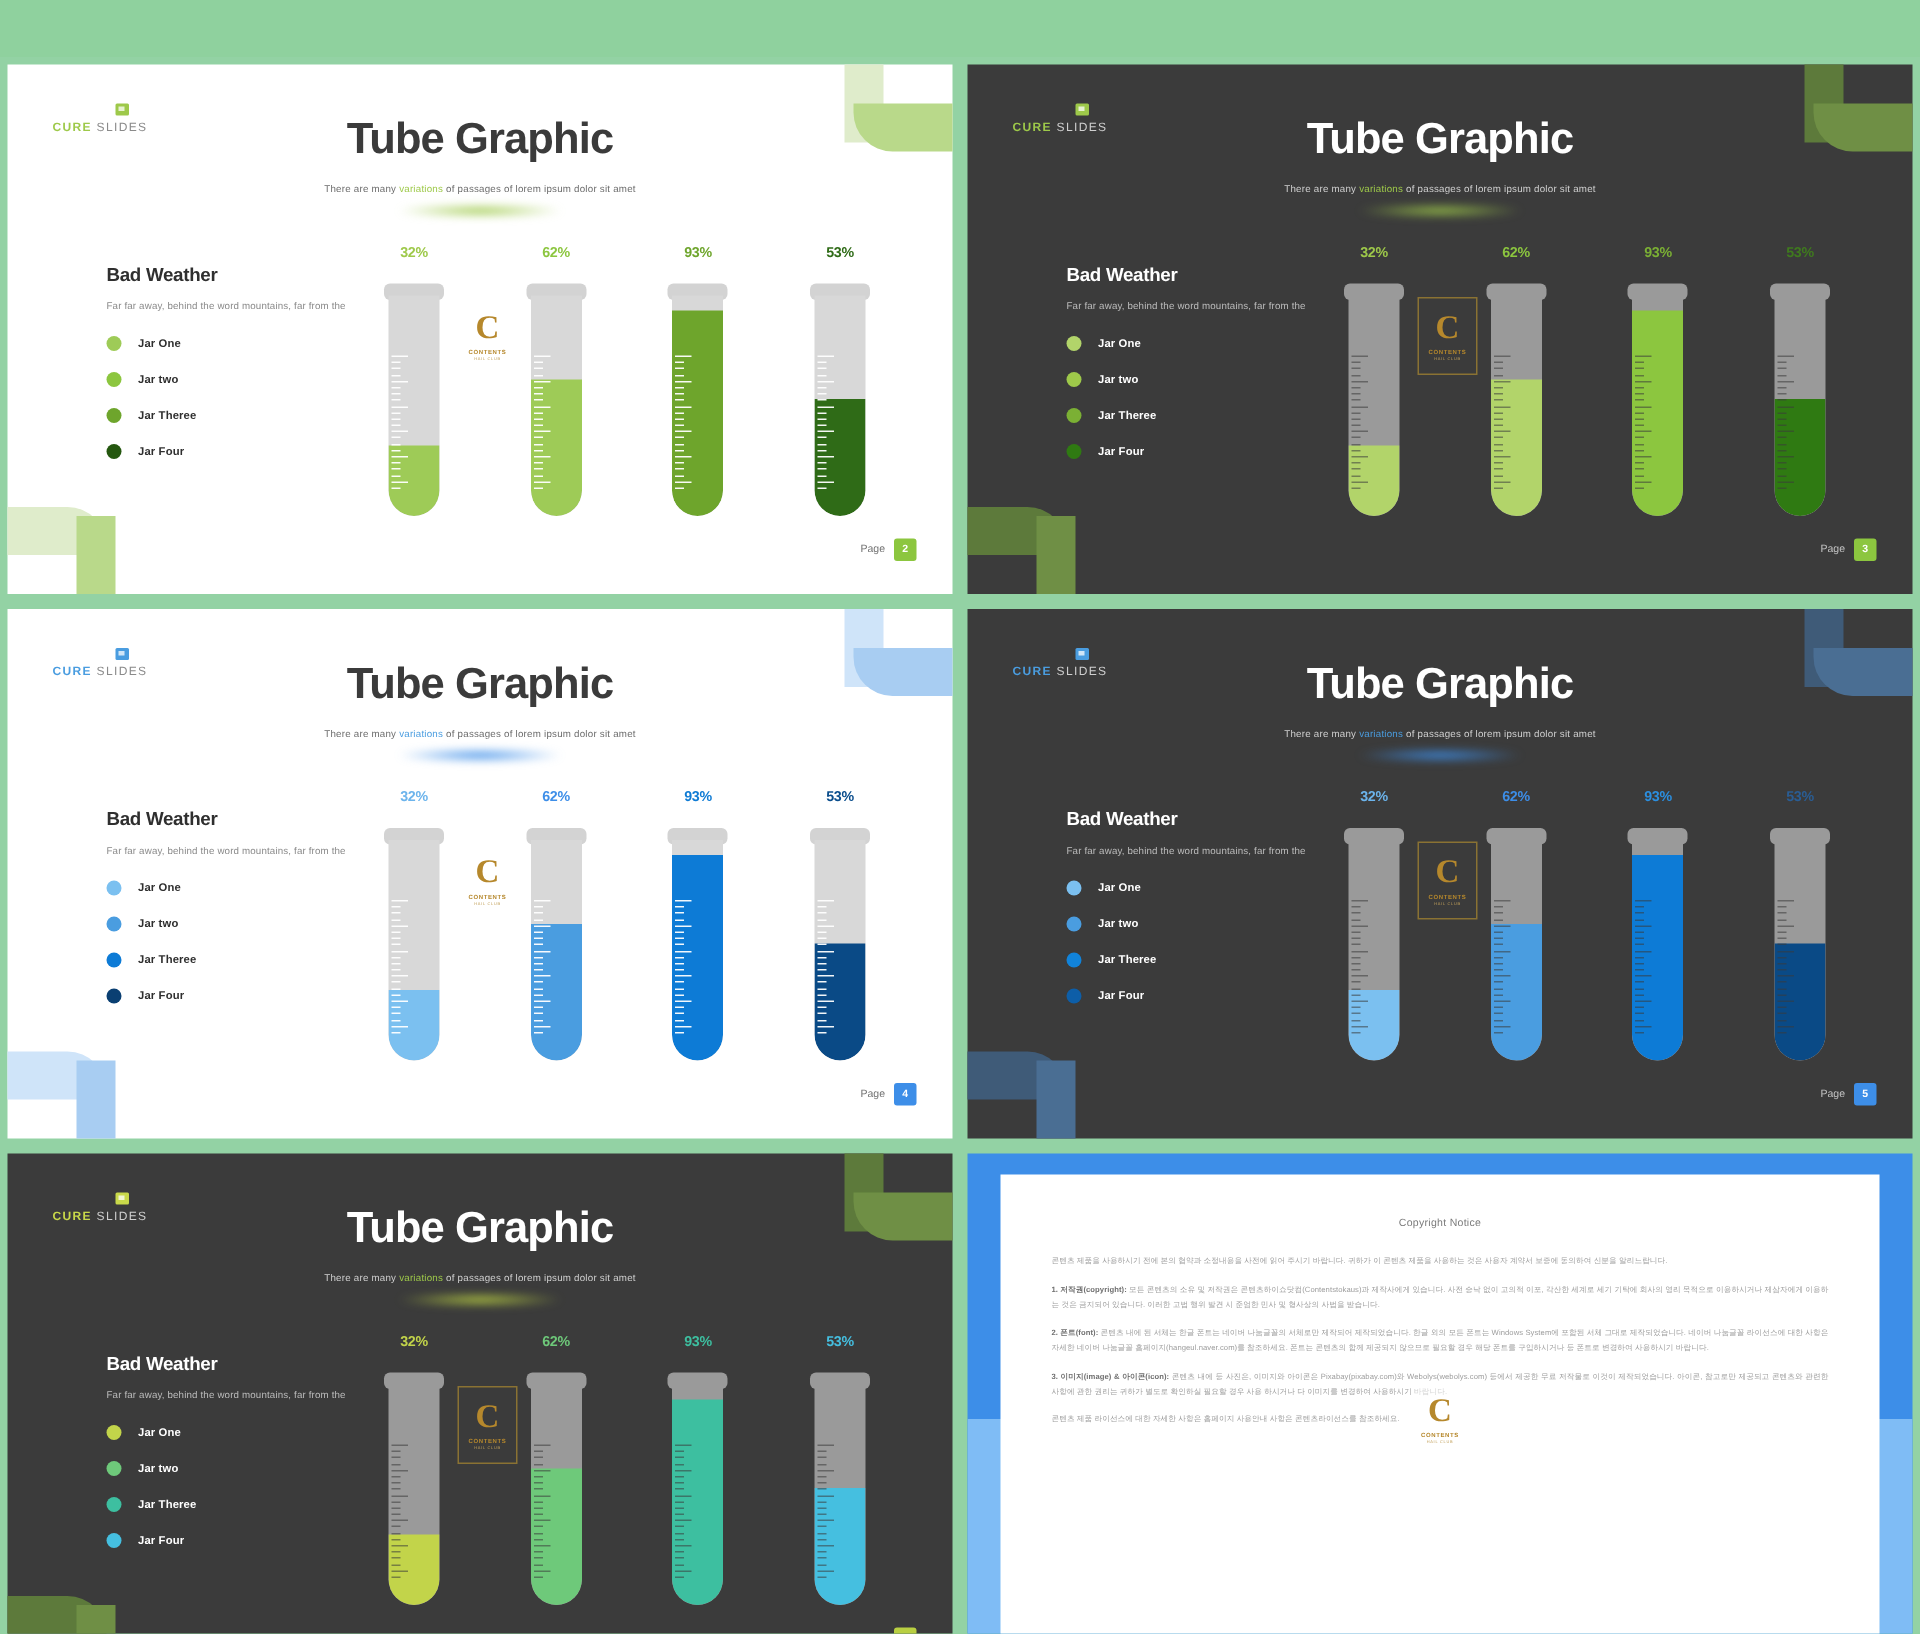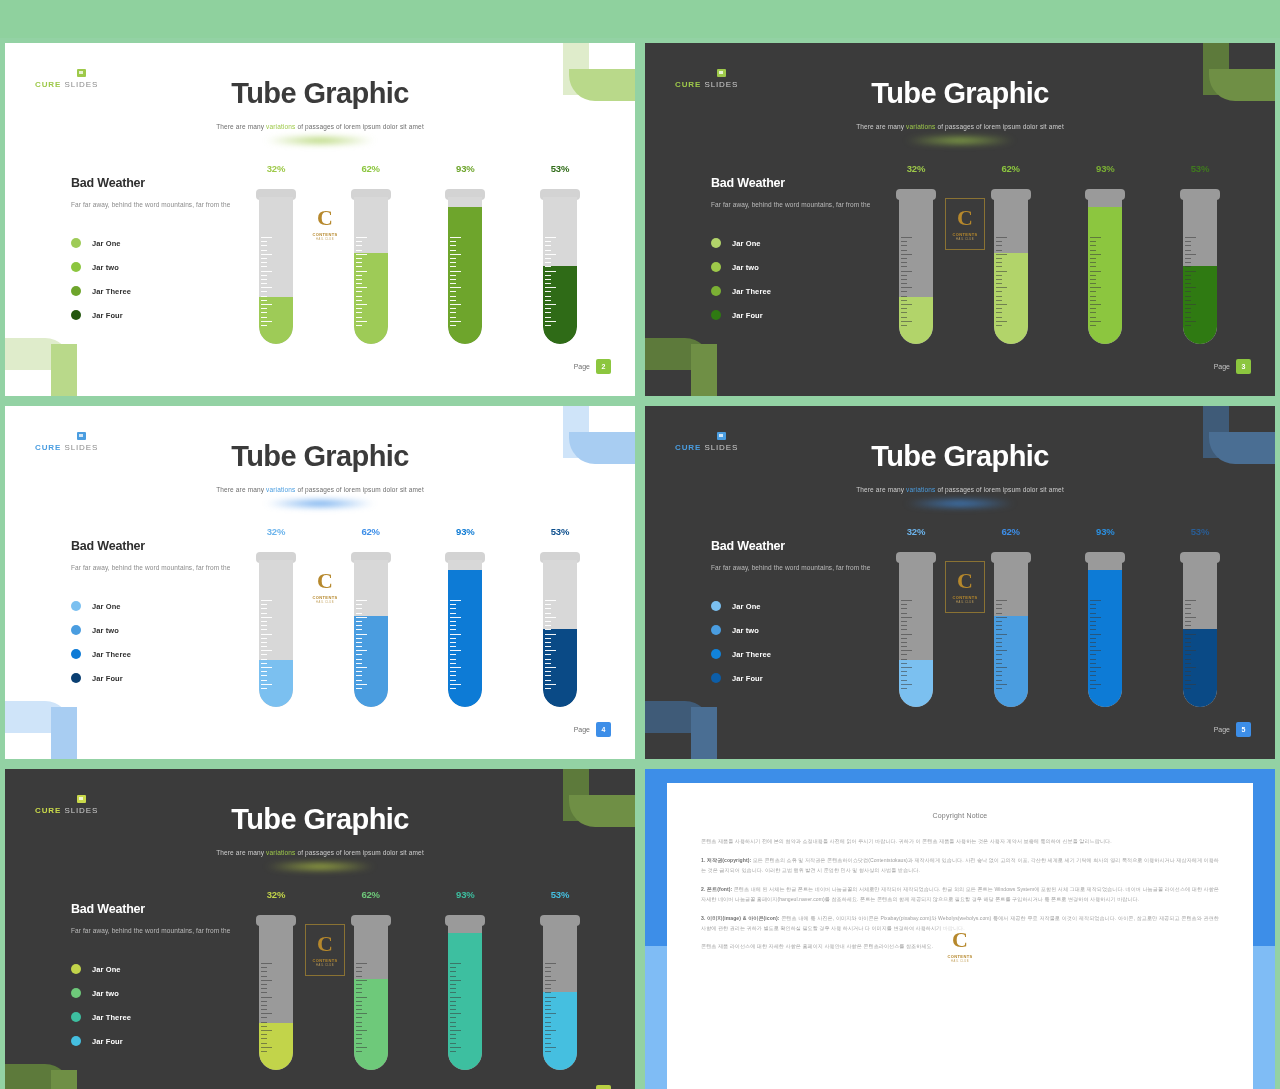--- a/index.html
+++ b/index.html
@@ -74,21 +74,21 @@
 
   
   .panel { position: absolute; left: 66px; top: 133px; width: 160px; }
   .panel h2 { font-size: 12.5px; font-weight: 700; letter-spacing: -.2px; }
   .slide.light .panel h2 { color: #2f2f2f; }
   .slide.dark  .panel h2 { color: #ffffff; }
   .panel p { margin-top: 9px; font-size: 6.5px; line-height: 1.95; letter-spacing: .1px; }
   .slide.light .panel p { color: #8a8a8a; }
   .slide.dark  .panel p { color: #bcbcbc; }
   .legend { margin-top: 12px; }
-  .legend-row { display: flex; align-items: flex-end; height: 24px; }
+  .legend-row { display: flex; align-items: flex-start; height: 24px; }
   .legend-dot { width: 10px; height: 10px; border-radius: 50%; margin-right: 11px; flex: none; }
   .legend-label { font-size: 7.5px; font-weight: 700; letter-spacing: .1px; }
   .slide.light .legend-label { color: #2f2f2f; }
   .slide.dark  .legend-label { color: #ffffff; }
 
   
   .tubes {
     position: absolute; left: 248px; top: 120px;
     width: 330px; height: 200px;
     display: flex; justify-content: space-between;

